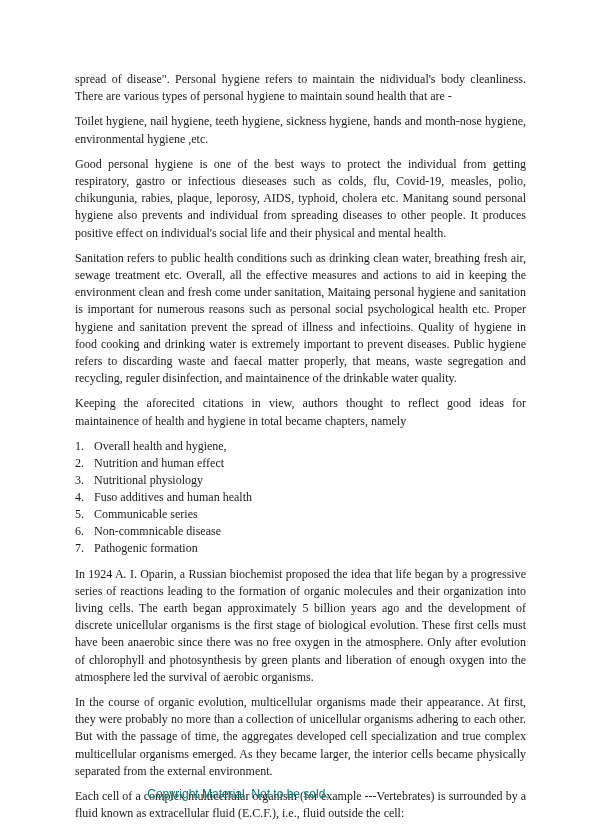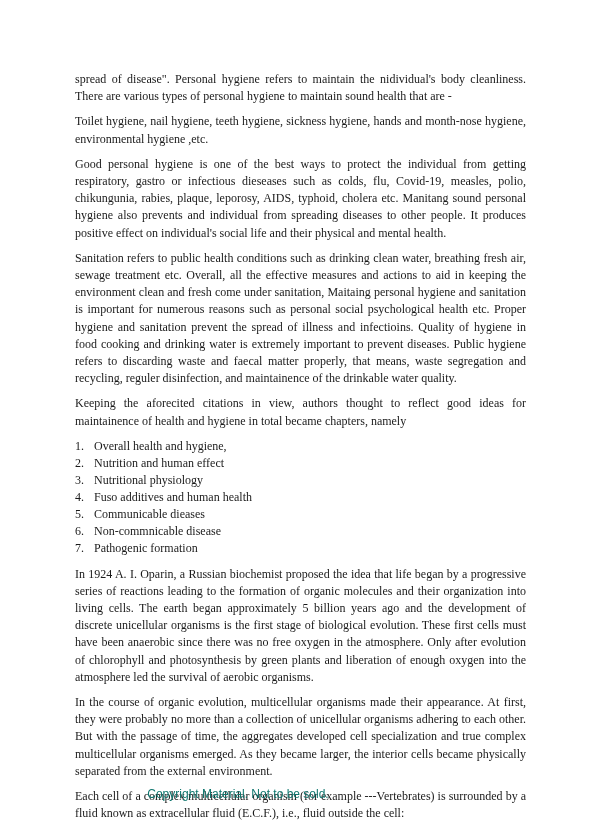--- a/index.html
+++ b/index.html
@@ -62,21 +62,21 @@
     <li>
       <span class="num">3.</span>
       <span>Nutritional physiology</span>
     </li>
     <li>
       <span class="num">4.</span>
       <span>Fuso additives and human health</span>
     </li>
     <li>
       <span class="num">5.</span>
-      <span>Communicable dieases</span>
+      <span>Communicable series</span>
     </li>
     <li>
       <span class="num">6.</span>
       <span>Non-commnicable disease</span>
     </li>
     <li>
       <span class="num">7.</span>
       <span>Pathogenic formation</span>
     </li>
   </ol>

